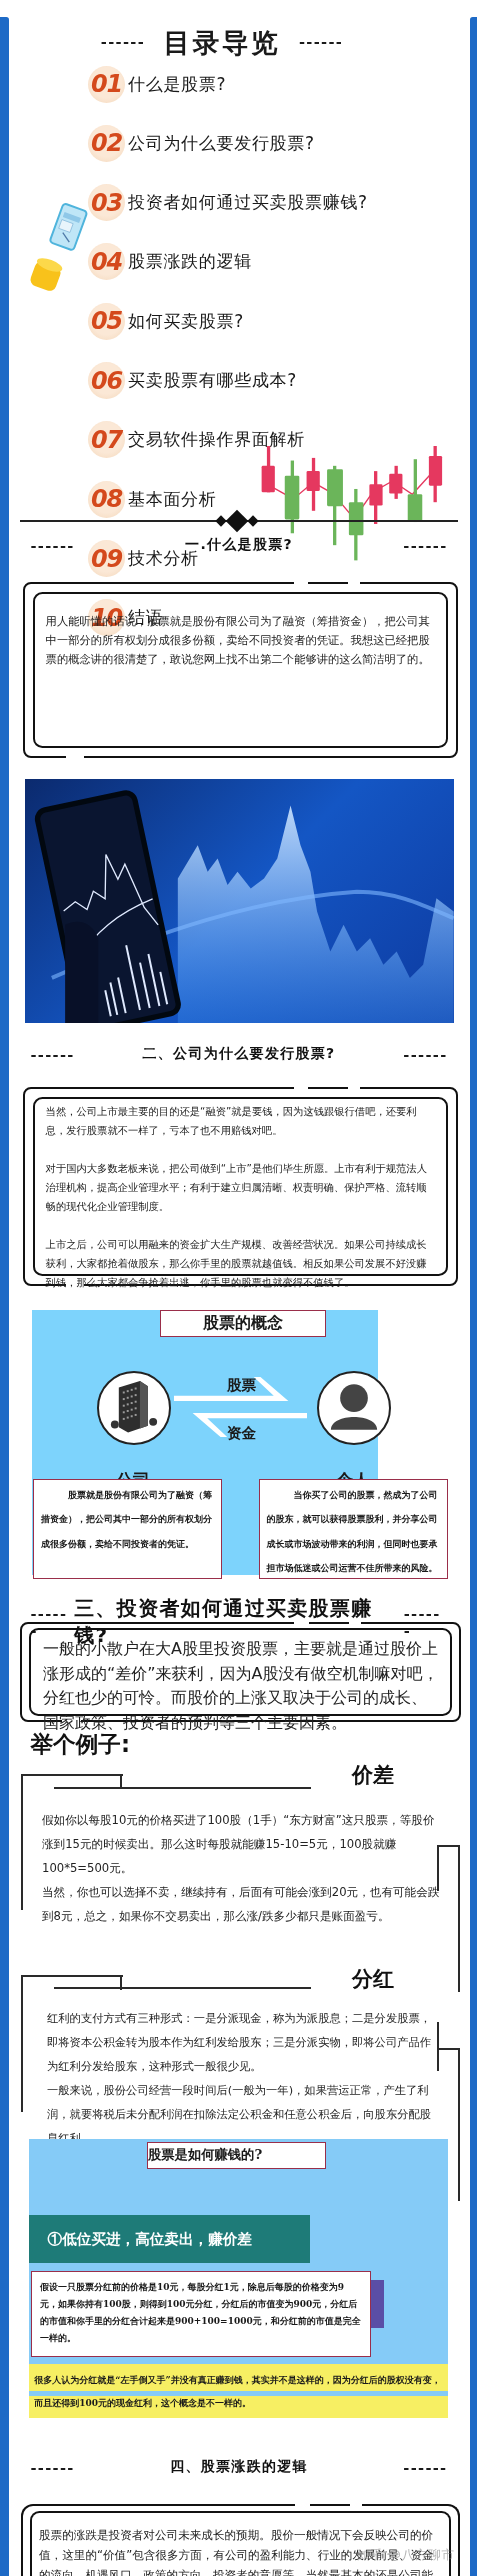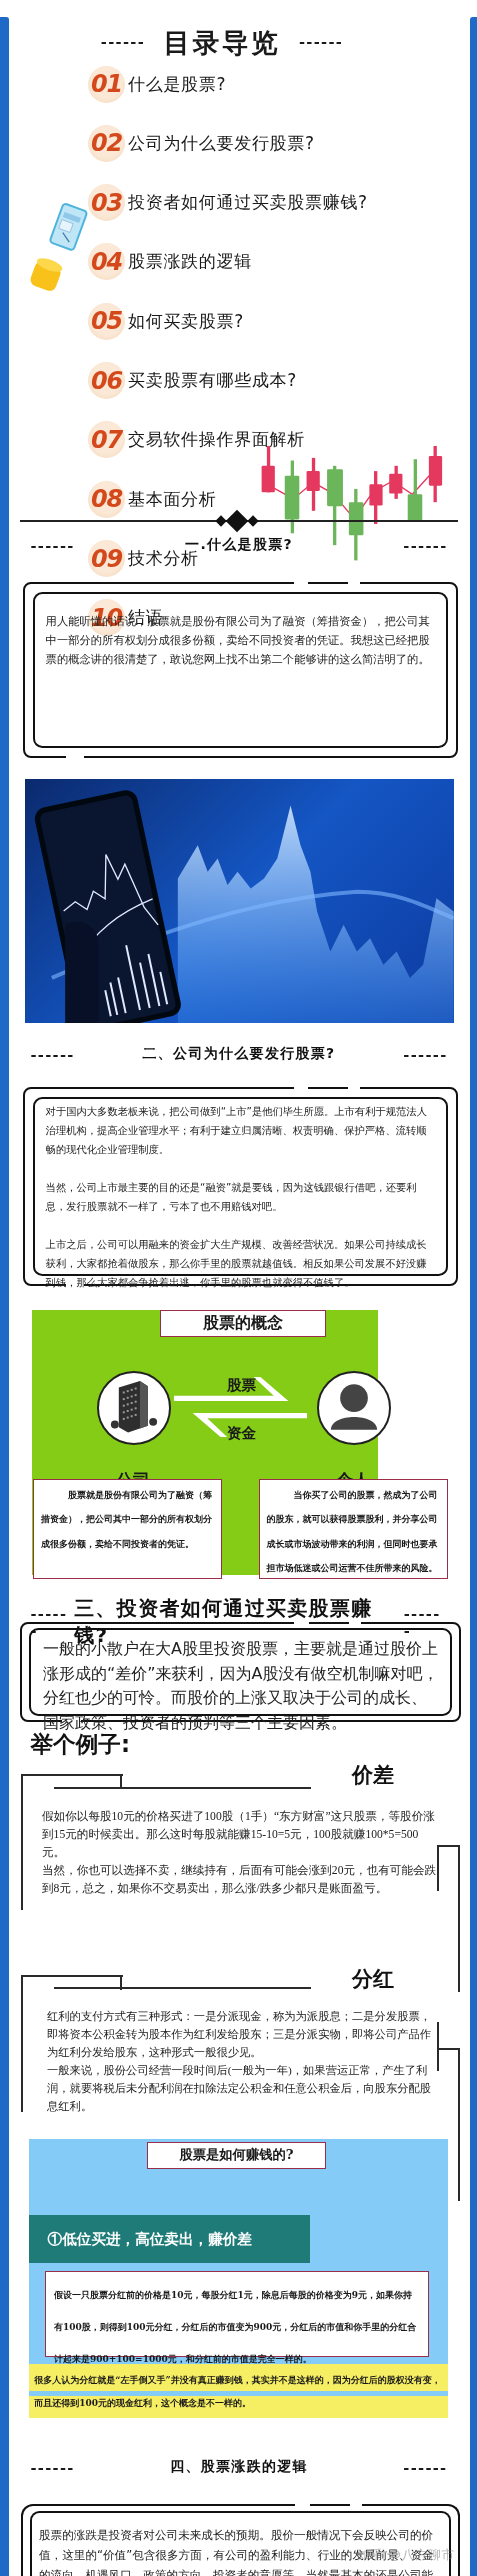--- a/index.html
+++ b/index.html
@@ -38,39 +38,39 @@
   .dbox .gap-b { position: absolute; bottom: -4px; height: 5.3px; background: #fff; }
   .dbox .inner { position: absolute; left: 8px; right: 8px; top: 8px; bottom: 8px; border: 2px solid #111; border-radius: 9.3px; }
   .dbox .text { position: absolute; left: 21px; right: 20px; font-size: 11.3px; line-height: 19px; color: #222; }
   .dbox .text p { margin-bottom: 19px; }
   .dbox .text p:last-child { margin-bottom: 0; }
 
   
   .photo { position: absolute; left: 25px; top: 779px; width: 429px; height: 244px; overflow: hidden; background: linear-gradient(135deg, #0b2a6e 0%, #1456c4 50%, #0d3aa0 100%); }
 
   
-  .concept { position: absolute; left: 32px; top: 1310px; width: 346px; height: 265px; background: #84cc16; padding-left: 12px; }
+  .concept { position: absolute; left: 32px; top: 1310px; width: 346px; height: 265px; background: #7dd3fc; padding-left: 12px; }
   .concept-title { position: absolute; left: 128px; top: 0px; width: 166px; height: 26.5px; background: #fff; border: 1.3px solid #9a2e4a; text-align: center; font-size: 16px; font-weight: bold; line-height: 24px; font-family: "DejaVu Serif", serif; }
   .circle { position: absolute; width: 74px; height: 74px; background: #fff; border: 2px solid #222; border-radius: 50%; }
   .concept-label { position: absolute; font-size: 17px; font-weight: bold; color: #1a1a1a; font-family: "DejaVu Serif", serif; margin-top: 20px; }
   .arrow-label { position: absolute; font-size: 14.6px; font-weight: bold; font-family: "DejaVu Serif", serif; color: #1a1a1a; }
   .concept-card { position: absolute; top: 169px; background: #fff; border: 1.3px solid #9a2e4a; font-family: "DejaVu Serif", serif; font-weight: bold; font-size: 9px; line-height: 24.6px; padding: 2.7px 6.6px; color: #1a1a1a; }
 
   
   .example-title { position: absolute; left: 30.5px; top: 1729px; font-size: 22.6px; font-weight: bold; color: #111; }
   .ex-tag { position: absolute; left: 352px; font-size: 21px; font-weight: bold; color: #111; }
   .ex-line { position: absolute; background: #2a2a2a; }
-  .ex-text { position: absolute; left: 42px; width: 398px; font-size: 11.6px; line-height: 18px; color: #222; font-family: Liberation Serif, serif; }
+  .ex-text { position: absolute; left: 42px; width: 398px; font-size: 11.6px; line-height: 24px; color: #222; }
 
   
   .money { position: absolute; left: 29px; top: 2139px; width: 419px; height: 262px; background: #85cbf7; }
-  .money-title { position: absolute; left: 118px; top: 3.3px; width: 179px; height: 26.5px; background: #fff; border: 1.3px solid #9a2e4a; text-align: center; font-size: 13.3px; font-weight: bold; line-height: 24px; font-family: "DejaVu Serif", serif; }
+  .money-title { position: absolute; left: 118px; top: 3.3px; width: 179px; height: 26.5px; background: #fff; border: 1.3px solid #9a2e4a; text-align: left; font-size: 13.3px; font-weight: bold; line-height: 24px; font-family: "DejaVu Serif", serif; }
   .money-b1 { position: absolute; left: 0; top: 76px; width: 281px; height: 48px; background: #1e7b78; color: #fff; font-family: "DejaVu Serif", serif; font-weight: bold; font-size: 14.6px; line-height: 48px; padding-left: 18.6px; }
   .money-b2 { position: absolute; left: 74px; top: 141px; width: 281px; height: 48px; background: #5a4ea6; color: #111; font-family: "DejaVu Serif", serif; font-weight: bold; font-size: 12.6px; line-height: 48px; padding-left: 22.6px; }
-  .money-card { position: absolute; left: 16px; top: 199px; width: 384px; height: 86px; background: #fff; border: 1.3px solid #9a2e4a; font-family: "DejaVu Serif", serif; font-weight: bold; font-size: 9px; line-height: 32px; padding: 6.6px 8px; color: #1a1a1a; }
+  .money-card { position: absolute; left: 2px; top: 199px; width: 340px; height: 86px; background: #fff; border: 1.3px solid #9a2e4a; font-family: "DejaVu Serif", serif; font-weight: bold; font-size: 9px; line-height: 17px; padding: 6.6px 8px; color: #1a1a1a; }
   .money-yellow { position: absolute; left: 0; top: 299px; width: 419px; height: 54px; background: #f7ef63; font-family: "DejaVu Serif", serif; font-weight: bold; font-size: 9px; line-height: 22.6px; padding: 5.3px 5.3px; color: #1a1a1a; }
 
   .watermark { position: absolute; left: 357px; top: 2547px; font-size: 12.6px; color: rgba(120,120,120,0.55); letter-spacing: 0.7px; }
 </style>
 </head>
 <body>
 
 <div class="frame">
   <div class="frame-left"></div>
   <div class="frame-right"></div>
@@ -230,22 +230,22 @@
   <span class="dash">------</span>
   <span class="title">二、公司为什么要发行股票?</span>
   <span class="dash">------</span>
 </div>
 <div class="dbox" style="top:1087px;height:199px;">
   <div class="gap" style="left:269px;width:14.6px;"></div>
     <div class="gap" style="left:323px;width:12px;"></div>
   <div class="gap-b" style="left:41px;width:18.6px;"></div>
   <div class="inner"></div>
   <div class="text" style="top:13.3px;font-size:10.3px;line-height:19px;">
+    <p>当然，公司上市最主要的目的还是“融资”就是要钱，因为这钱跟银行借吧，还要利息，发行股票就不一样了，亏本了也不用赔钱对吧。</p>
     <p>对于国内大多数老板来说，把公司做到“上市”是他们毕生所愿。上市有利于规范法人治理机构，提高企业管理水平；有利于建立归属清晰、权责明确、保护严格、流转顺畅的现代化企业管理制度。</p>
-    <p>当然，公司上市最主要的目的还是“融资”就是要钱，因为这钱跟银行借吧，还要利息，发行股票就不一样了，亏本了也不用赔钱对吧。</p>
     <p>上市之后，公司可以用融来的资金扩大生产规模、改善经营状况。如果公司持续成长获利，大家都抢着做股东，那么你手里的股票就越值钱。相反如果公司发展不好没赚到钱，那么大家都会争抢着出逃，你手里的股票也就变得不值钱了。</p>
   </div>
 </div>
 
 <div class="concept">
   <div class="concept-title">股票的概念</div>
   <div class="circle" style="left:65px;top:61px;">
     <svg width="70" height="70" viewBox="0 0 106 106">
       <polygon points="30,22 62,12 74,20 74,80 44,90 30,82" fill="#2e2e2e"></polygon>
       <polygon points="62,12 74,20 74,80 62,84" fill="#555"></polygon>

